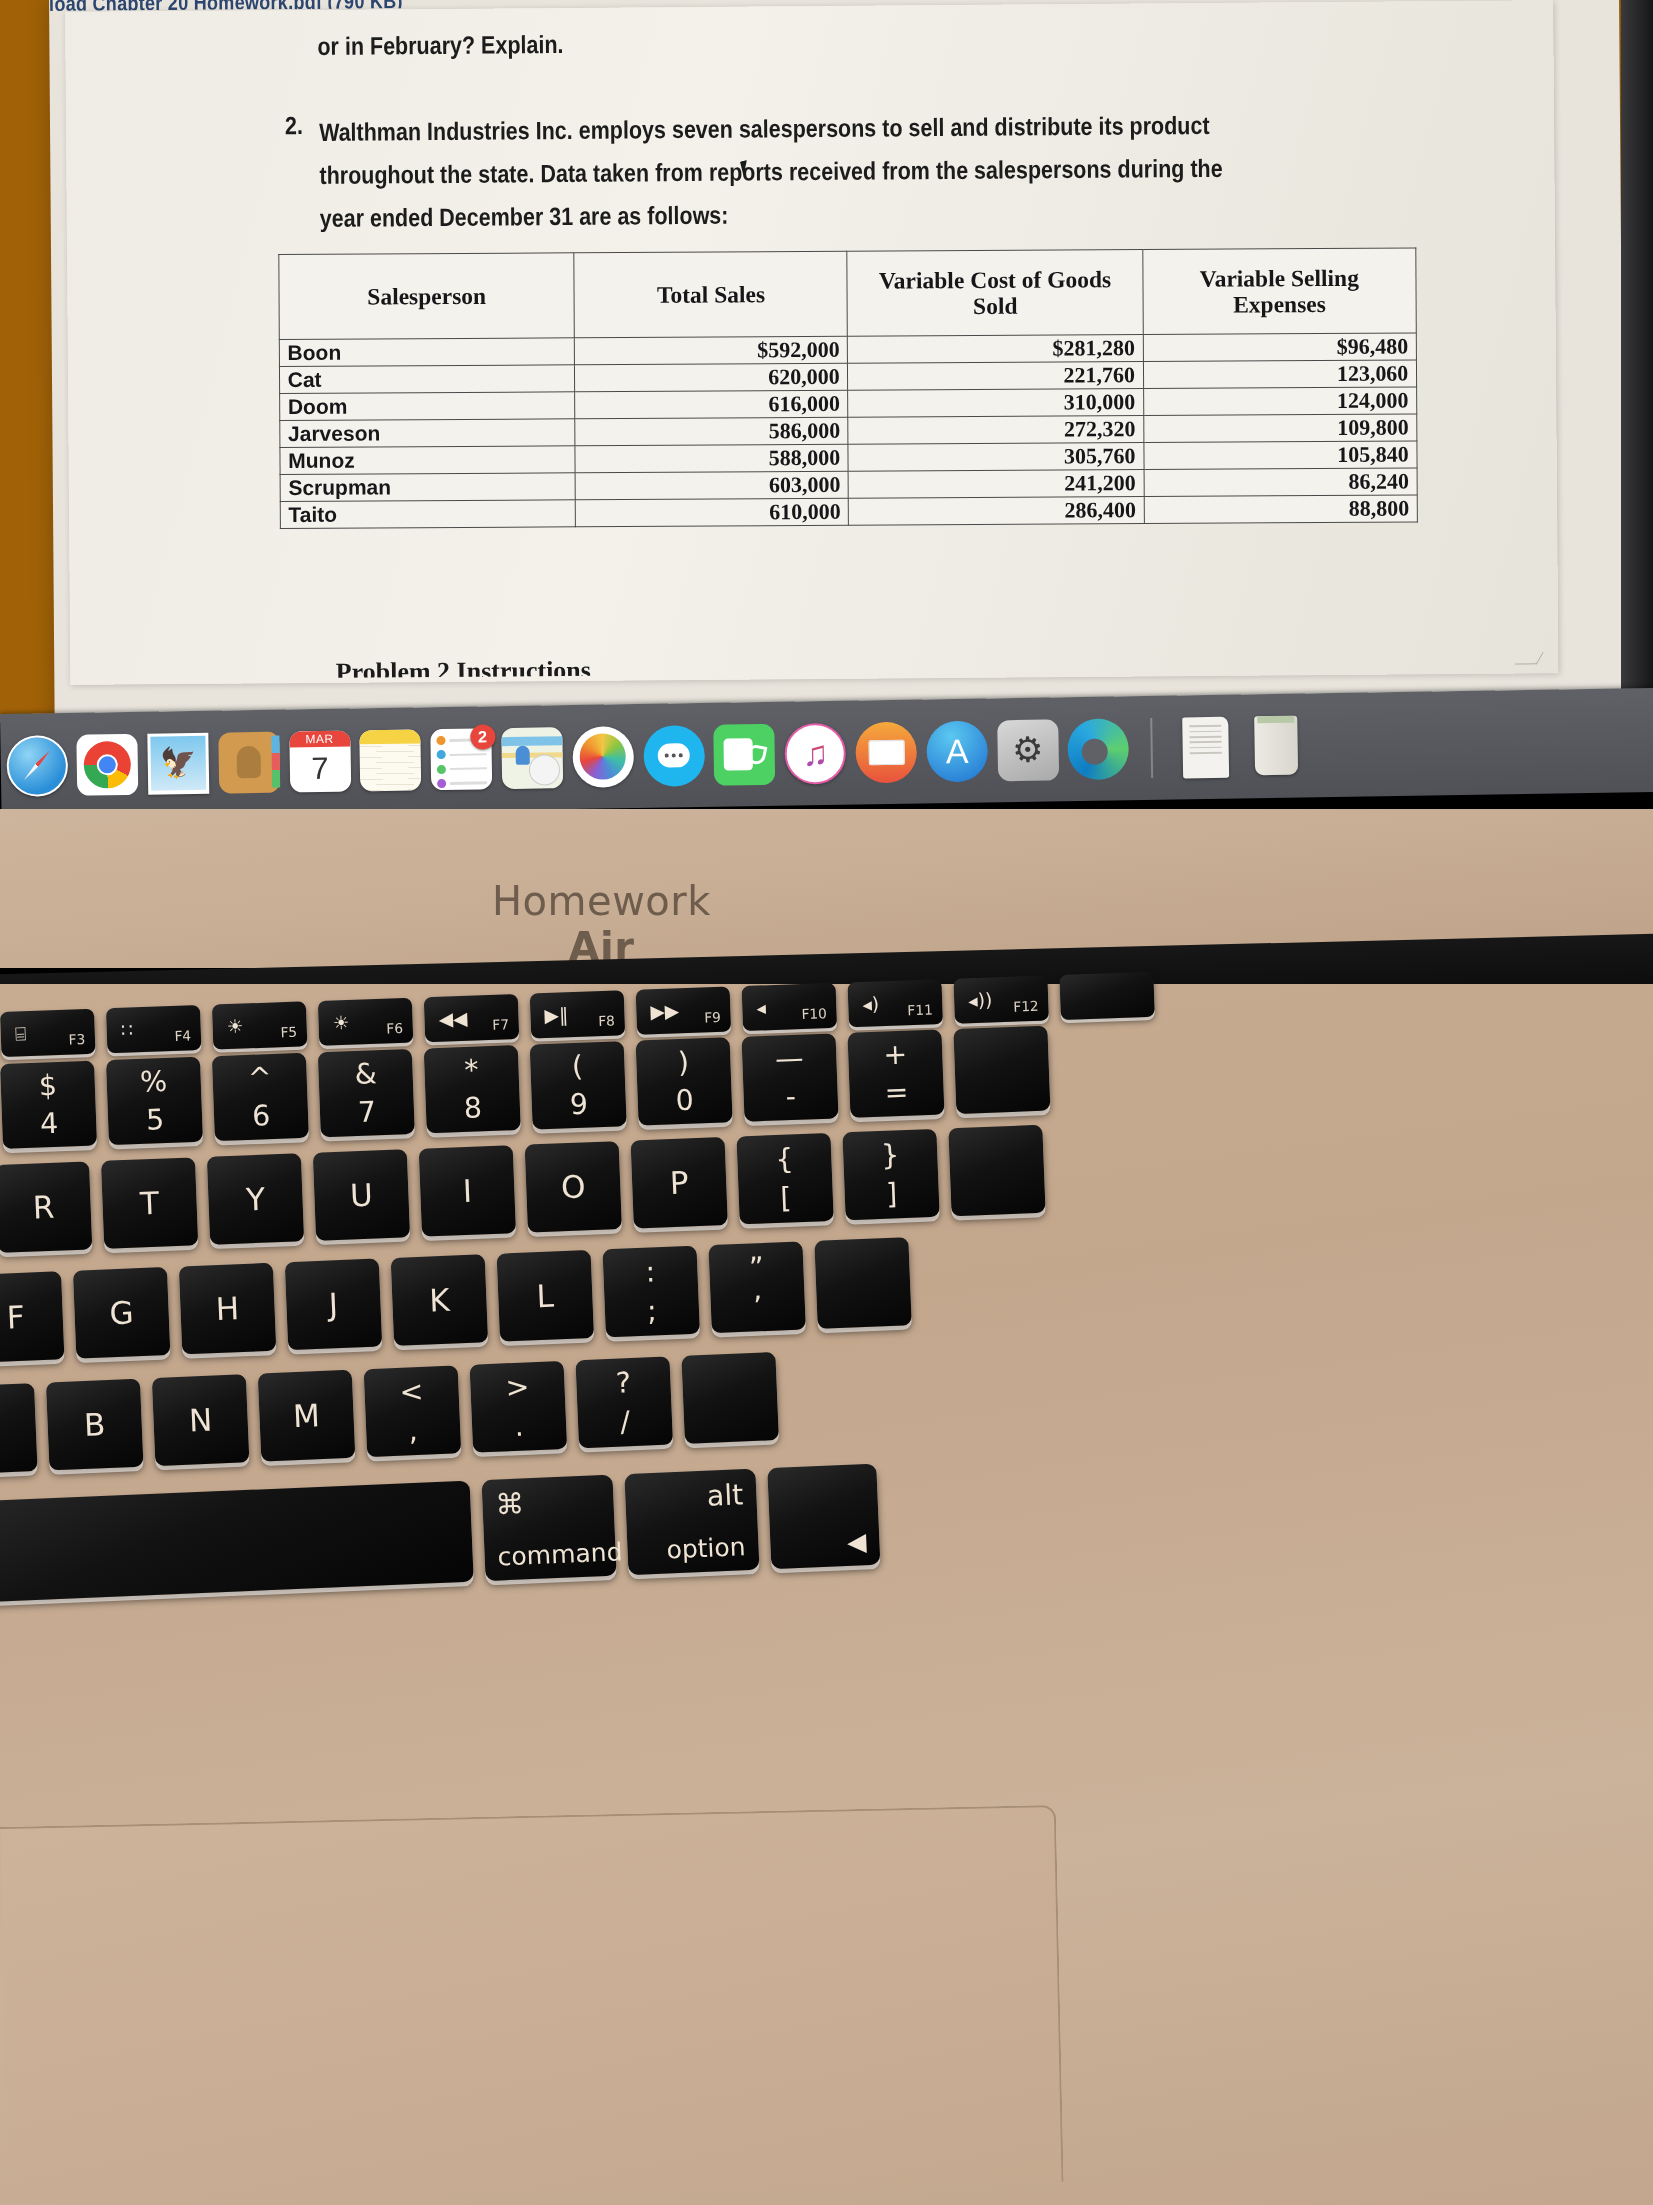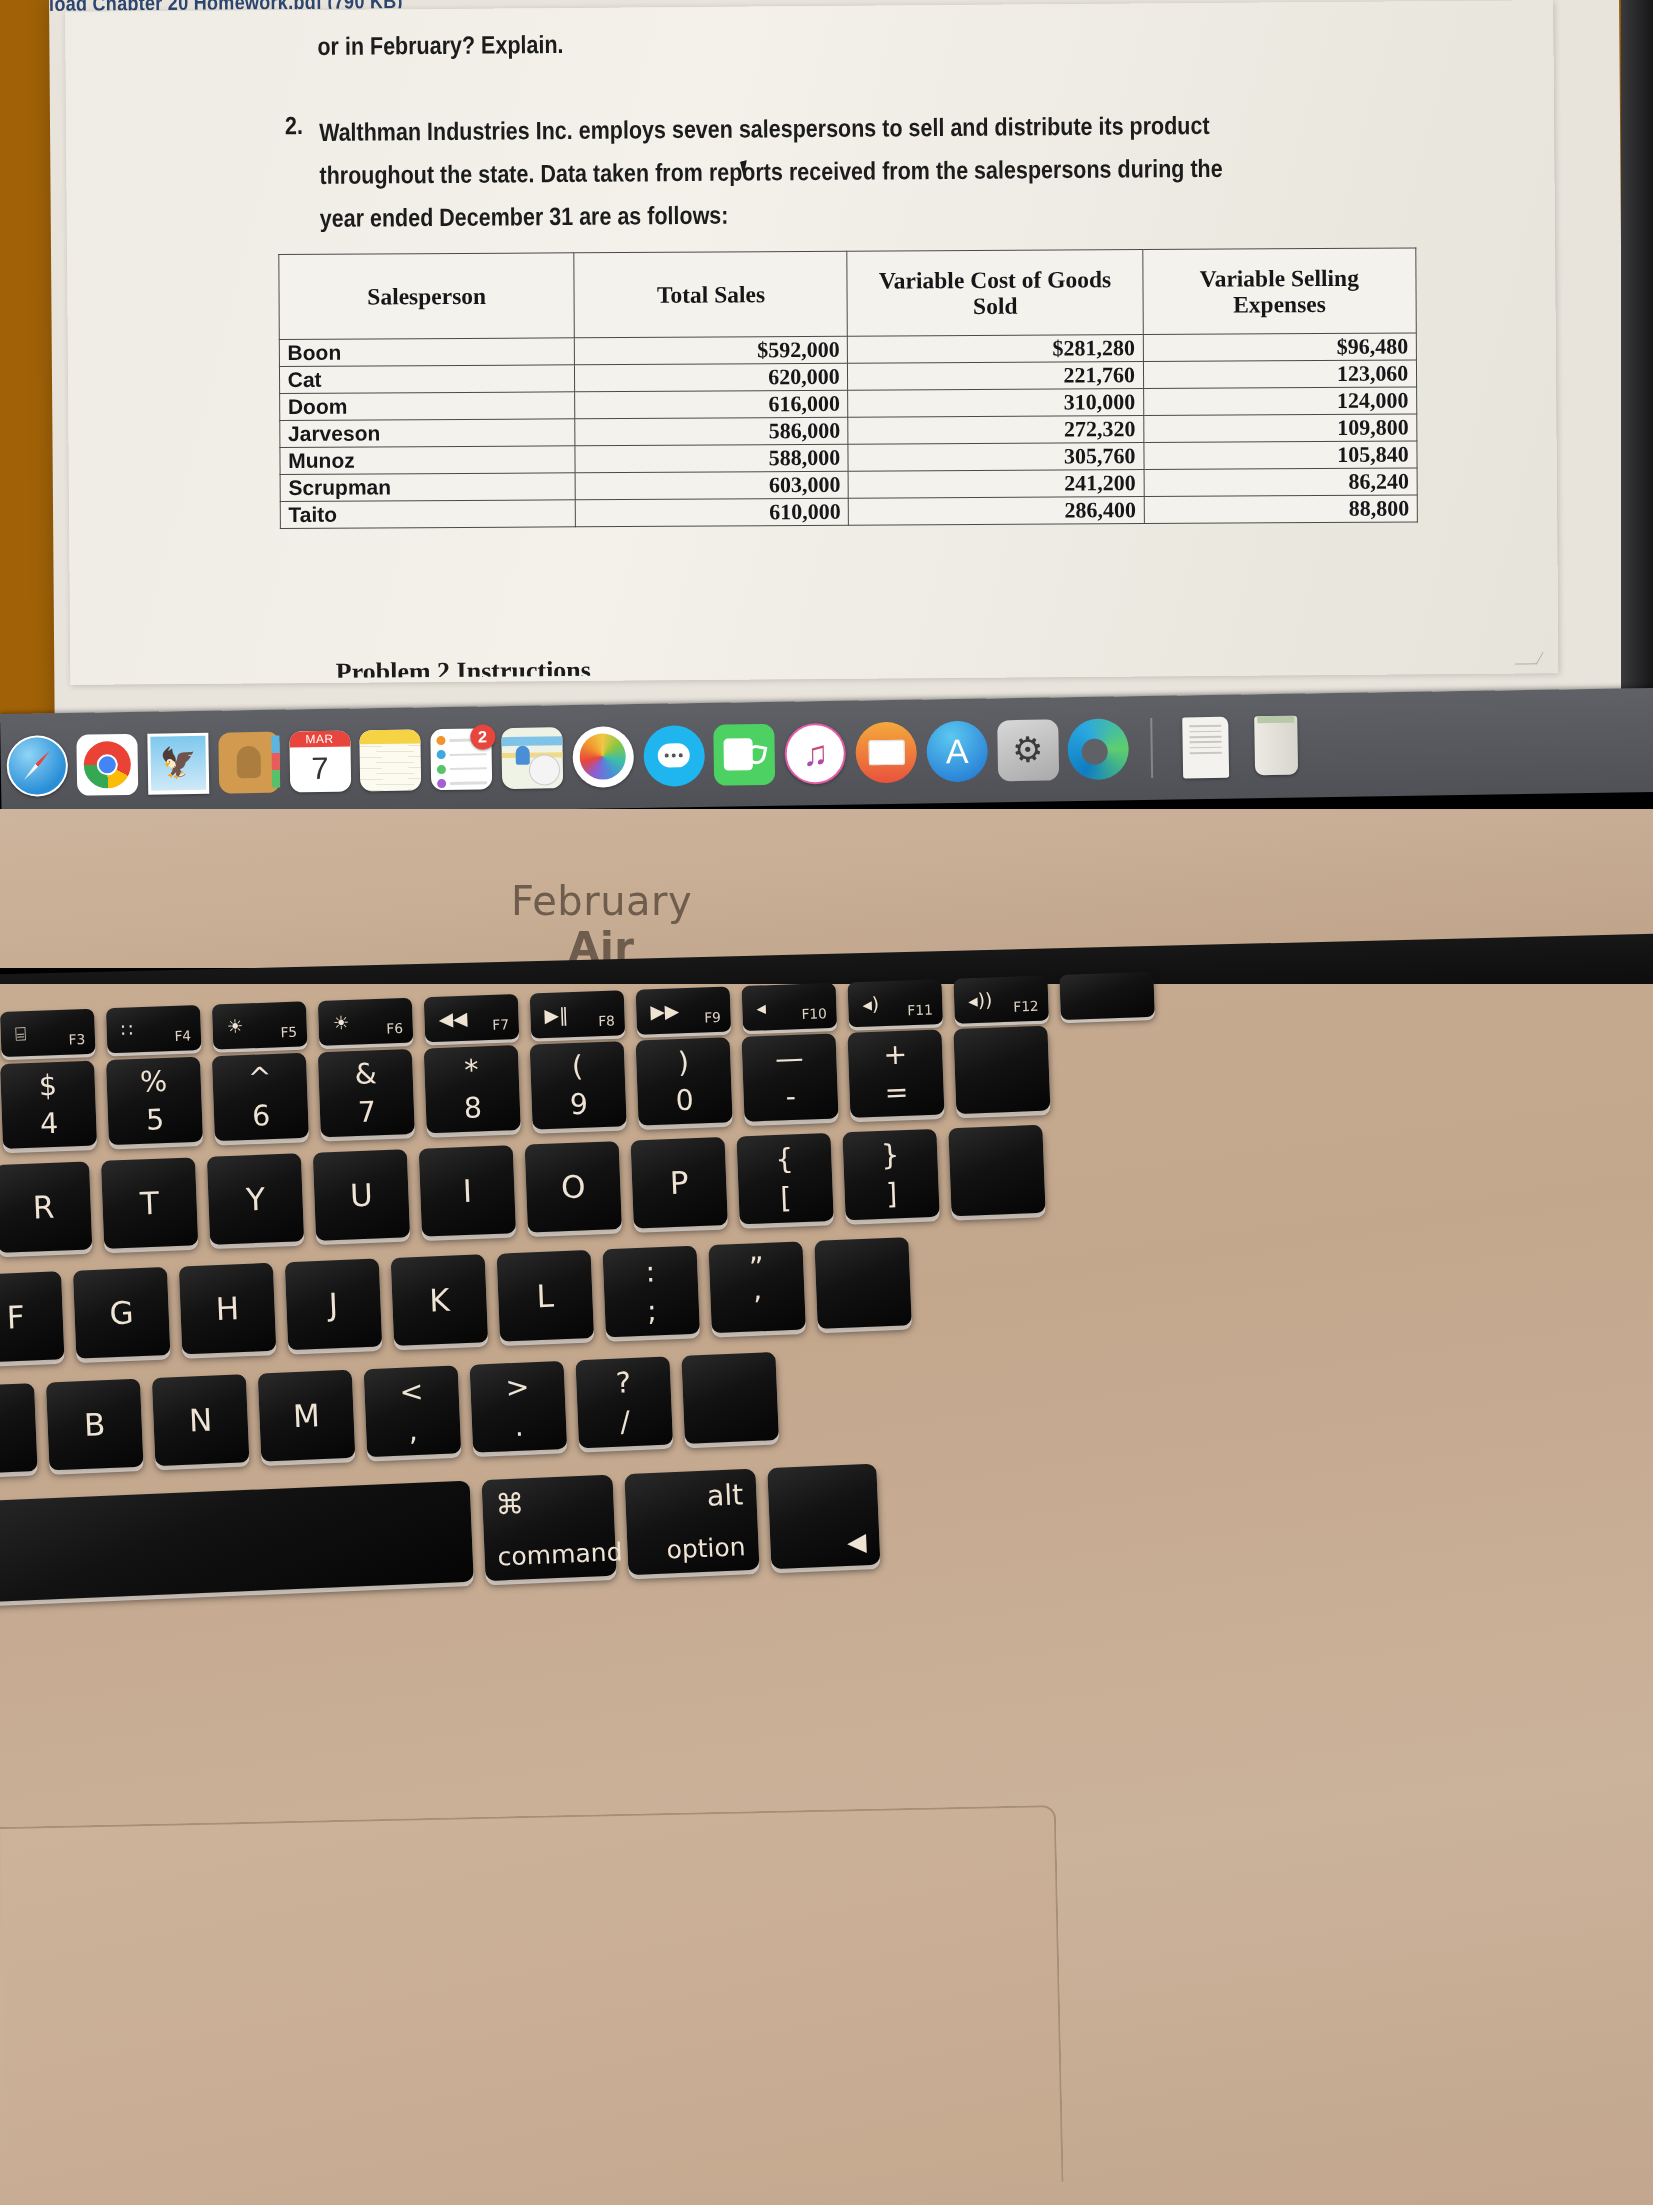--- a/index.html
+++ b/index.html
@@ -398,21 +398,21 @@
     </div>
     <div class="dock-icon" title="Trash">
       <div style="width:43px;height:59px;background:linear-gradient(90deg,#eceae3,#d8d5cd);border-radius:3.3px 3.3px 8.8px 8.8px;margin:0 8.8px;box-shadow:0 1.1px 3.3px rgba(0,0,0,.4);position:relative;overflow:hidden">
         <div style="position:absolute;top:0;left:3.3px;right:3.3px;height:7.7px;background:#b8c9a8"></div>
       </div>
     </div>
   </div>
 
 <div id="lower-lid"></div>
 <div id="macbook-air-text">
-  <span>February</span>
+  <span>Homework</span>
   <b>Air</b>
 </div>
 <div id="hinge"></div>
 <div id="deck"></div>
 
 <div id="keyboard">
   <div class="krow" id="row-fn">
       <div class="key">
         <span class="fn-glyph">⌸</span>
         <span class="fn-name">F3</span>

